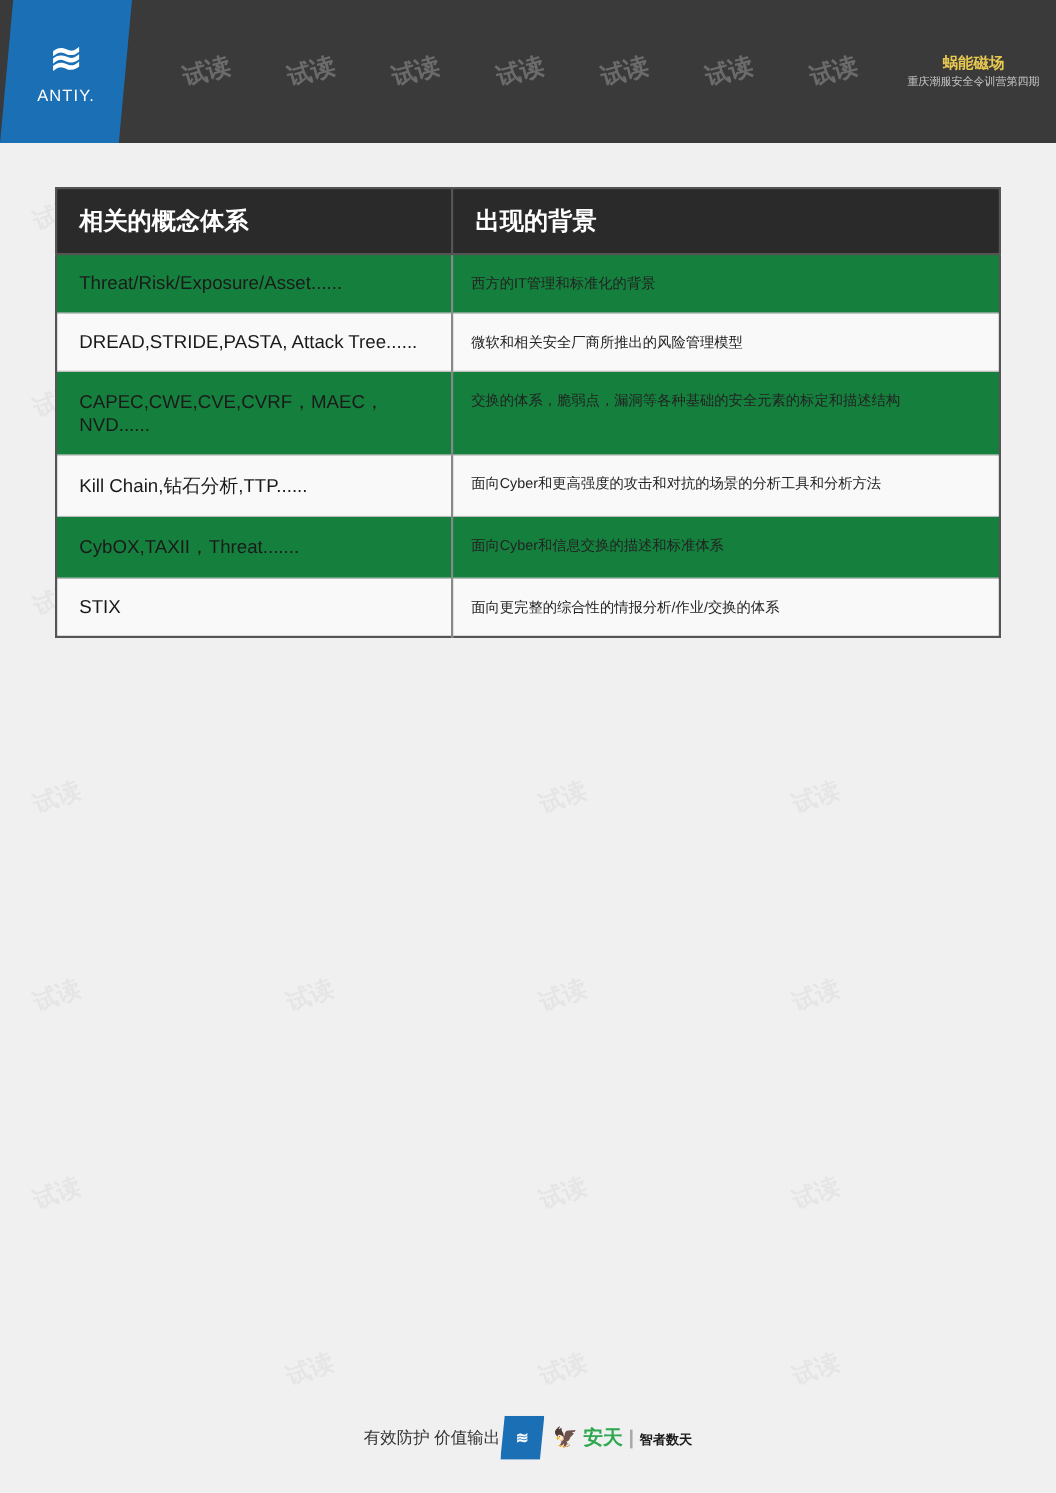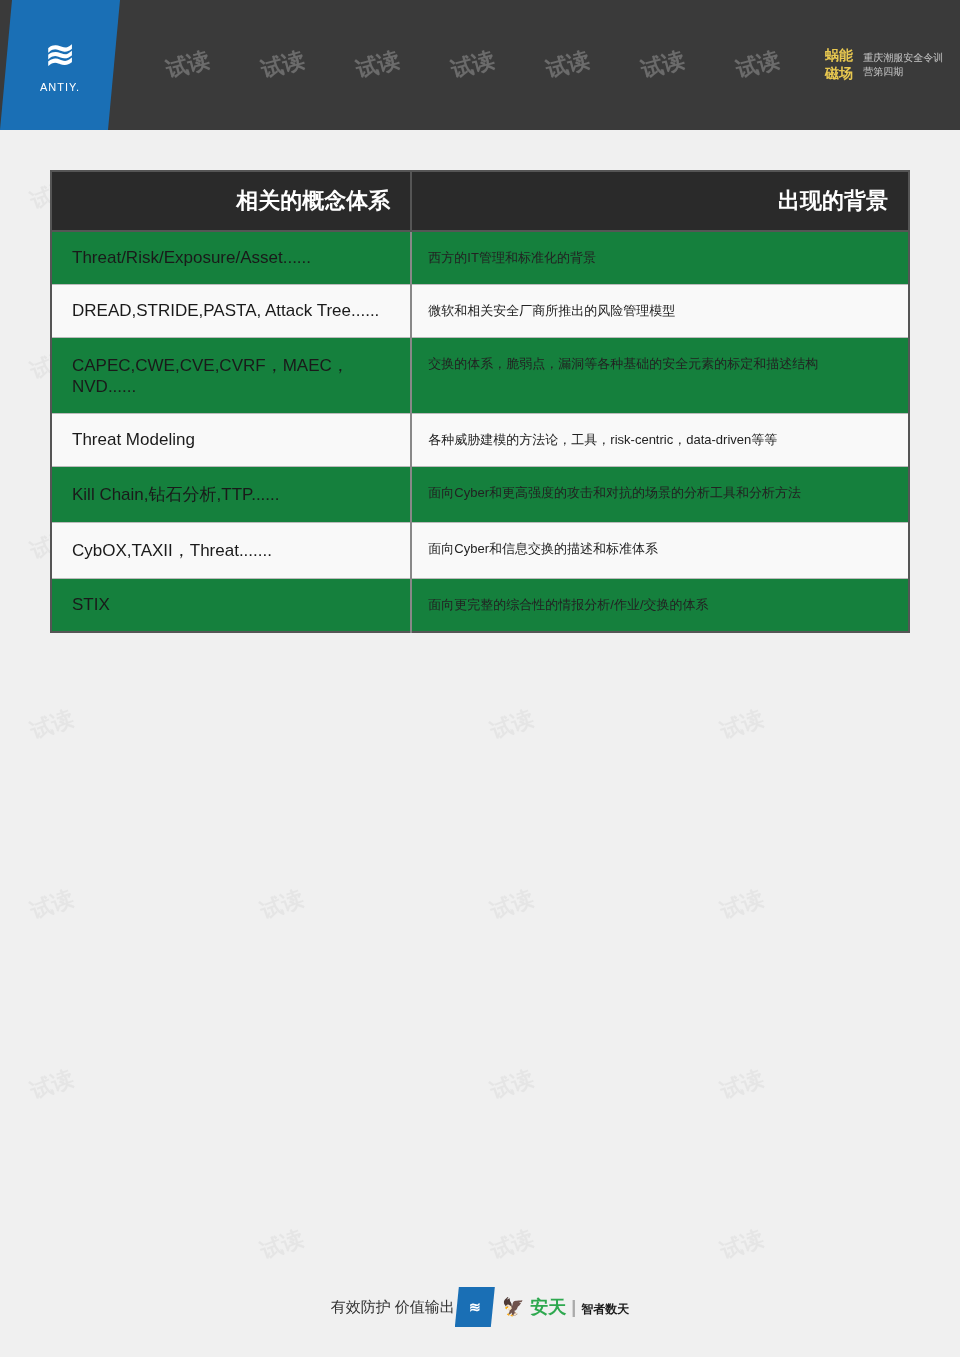--- a/index.html
+++ b/index.html
@@ -37,21 +37,21 @@
 
     .logo-icon {
       color: white;
       font-size: 36px;
       font-weight: bold;
       line-height: 1;
     }
 
     .logo-text {
       color: white;
-      font-size: 11px;
+      font-size: 15px;
       margin-top: 8px;
       letter-spacing: 1px;
     }
 
     .header-watermarks {
       flex: 1;
       display: flex;
       align-items: center;
       justify-content: space-around;
       padding: 0 20px;
@@ -65,21 +65,21 @@
       white-space: nowrap;
     }
 
     .header-right-logo {
       width: 120px;
       height: 80px;
       margin-right: 15px;
       display: flex;
       align-items: center;
       justify-content: center;
-      flex-direction: row;
+      flex-direction: column;
     }
 
     .header-right-logo .brand-top {
       font-size: 14px;
       color: #e8c850;
       font-weight: bold;
     }
 
     .header-right-logo .brand-bottom {
       font-size: 10px;
@@ -99,21 +99,21 @@
       border-collapse: collapse;
       border: 2px solid #555;
     }
 
     .main-table th {
       background: #2a2a2a;
       color: white;
       padding: 14px 20px;
       font-size: 22px;
       font-weight: bold;
-      text-align: right;
+      text-align: left;
       border: 2px solid #555;
     }
 
     .main-table td {
       padding: 16px 20px;
       border: 1.5px solid #bbb;
       vertical-align: top;
       background: #15803d;
     }
 
@@ -275,24 +275,20 @@
         </tr>
         <tr>
           <td>DREAD,STRIDE,PASTA, Attack Tree......</td>
           <td>微软和相关安全厂商所推出的风险管理模型</td>
         </tr>
         <tr>
           <td>CAPEC,CWE,CVE,CVRF，MAEC，NVD......</td>
           <td>交换的体系，脆弱点，漏洞等各种基础的安全元素的标定和描述结构</td>
         </tr>
         <tr>
-          <td>Threat Modeling</td>
-          <td>各种威胁建模的方法论，工具，risk-centric，data-driven等等</td>
-        </tr>
-        <tr>
           <td>Kill Chain,钻石分析,TTP......</td>
           <td>面向Cyber和更高强度的攻击和对抗的场景的分析工具和分析方法</td>
         </tr>
         <tr>
           <td>CybOX,TAXII，Threat.......</td>
           <td>面向Cyber和信息交换的描述和标准体系</td>
         </tr>
         <tr>
           <td>STIX</td>
           <td>面向更完整的综合性的情报分析/作业/交换的体系</td>

